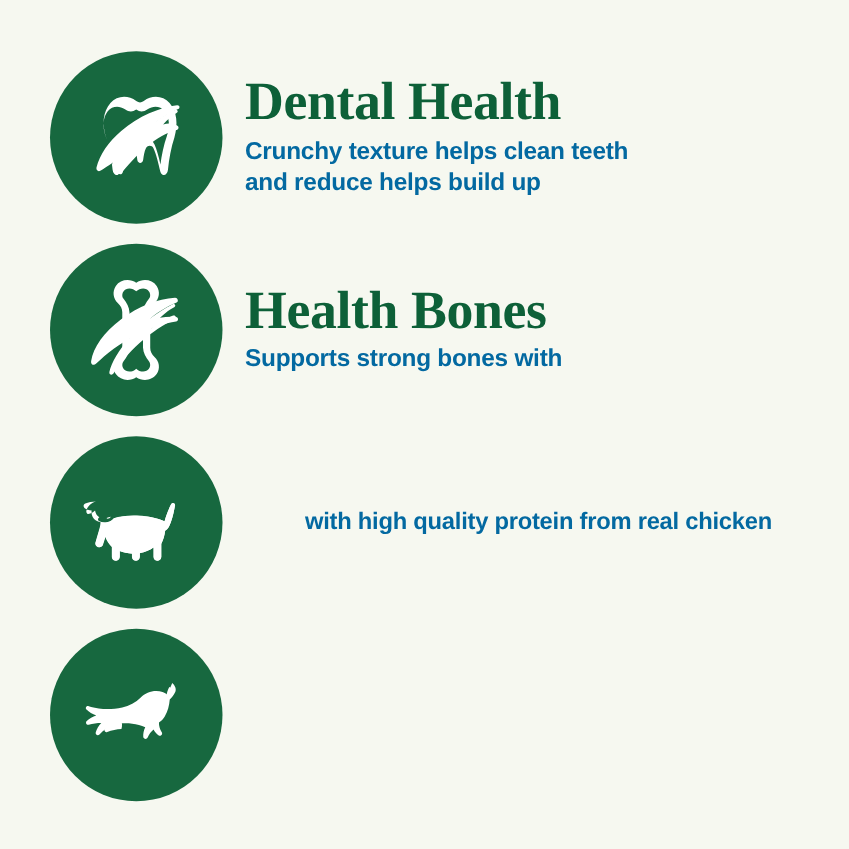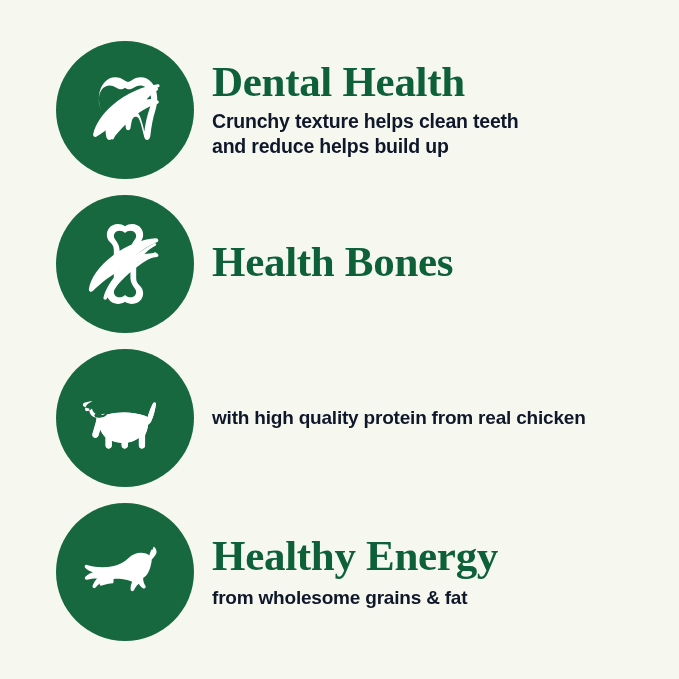--- a/index.html
+++ b/index.html
@@ -21,21 +21,20 @@
     box-sizing: border-box;
     padding: 0;
   }
   .benefit-row {
     position: absolute;
     left: 0;
     width: 661px;
     height: 154px;
     display: flex;
     align-items: center;
-    padding-left: 16px;
   }
   .benefit-row.r0 { top: 33px; }
   .benefit-row.r1 { top: 187px; }
   .benefit-row.r2 { top: 341px; }
   .benefit-row.r3 { top: 495px; }
 
   .icon-badge {
     flex: 0 0 auto;
     width: 138px;
     height: 138px;
@@ -62,34 +61,35 @@
     font-family: "Liberation Serif", serif;
     font-weight: bold;
     color: #0d6038;
     font-size: 43px;
     line-height: 1.04;
     letter-spacing: -0.3px;
     margin: 0 0 4px 0;
     white-space: nowrap;
   }
   .benefit-desc {
-    color: #0f172a;
+    color: #0369a1;
     font-size: 19.5px;
     line-height: 1.32;
     font-weight: 600;
     margin: 0;
     letter-spacing: -0.2px;
   }
   .benefit-desc span {
     display: block;
   }
   
   .benefit-row.r2 .benefit-desc,
   .benefit-row.r3 .benefit-desc {
     font-size: 19px;
+    margin-left: 48px;
   }
   .benefit-row.r2 .benefit-title,
   .benefit-row.r3 .benefit-title {
     margin-bottom: 6px;
   }
 </style>
 </head>
 <body>
 
 <div class="benefits-panel">
@@ -129,20 +129,21 @@
 
             <path d="M86 20 C70 21, 52 28, 36 40 C20 52, 10 66, 8 79 C7.5 82, 10.5 83.5, 12.5 81.5 C22 72, 35 62, 49 55 C63 48, 77 43.5, 87 42 C89.5 41.6, 89.5 38, 87 37.8 C79 37, 70 38.5, 61 41.5 C68 34.5, 78 28.5, 87.5 24.5 C89.8 23.5, 88.5 19.8, 86 20 Z"></path>
             <path d="M84 26 C70 33, 55 44, 44 57 C34 68.5, 27 80, 25 89 C24.5 91.5, 27.5 92.5, 28.8 90.5 C36 79, 47 67, 58 58 C69 49, 79 43, 86 40 C88.2 39, 86.5 35.8, 84.3 36.6 C78 39, 71 43, 64 48.5 C70 40, 77.5 32.8, 85.3 28.8 C87.3 27.8, 86 25, 84 26 Z"></path>
           </g>
         </svg>
       </span>
     </div>
     <div class="benefit-text">
       <div class="benefit-title">Health Bones</div>
       <div class="benefit-desc">
+        <span>Supports strong bones with</span>
       </div>
     </div>
   </div>
 
   <div class="benefit-row r2">
     <div class="icon-badge">
       <span>
         <svg width="92" height="92" viewBox="0 0 120 100" aria-hidden="true">
           <g fill="#ffffff">
 
@@ -169,21 +170,15 @@
 
             <path d="M96 18 C94 22, 92.5 26, 91.5 30 C88.5 27.5, 84.5 26, 80 26 C74 26, 68.5 28.5, 64.5 32.5 C59.5 37.5, 53 41, 46 42.5 C38 44.2, 30 44.5, 22.5 43.5 C19 43, 15.5 42.2, 12.5 41.2 C10.3 40.5, 8.6 43, 10.2 44.6 C12.8 47.2, 16.2 49.2, 20 50.4 C16.5 51.5, 13.2 53.4, 10.5 56 C8.8 57.6, 10.3 60.3, 12.5 59.7 C16.5 58.6, 20.8 58, 25 58 C22.5 60.6, 20.6 63.8, 19.5 67.3 C18.8 69.6, 21.6 71.2, 23.2 69.4 C27.3 64.8, 32.5 61.5, 38.3 59.8 C44 58.2, 50 58, 56 58.8 C60.5 59.4, 65 60.6, 69 62.2 C67.5 65.2, 66.8 68.5, 67 71.8 C67.2 74.2, 70.4 74.8, 71.4 72.6 C72.8 69.4, 74.8 66.7, 77.3 64.6 C78.5 67, 80.3 69, 82.5 70.4 C84.5 71.7, 86.8 69.2, 85.5 67.2 C83.6 64.3, 82.6 60.9, 82.7 57.5 C85 56, 87 54, 88.5 51.5 C91.5 46.5, 93 40.5, 93.5 34.5 C95.5 32.5, 97.5 30, 99 27 C100.4 24.2, 98.8 20.4, 96 18 Z"></path>
 
             <path d="M93 22 C91.5 25, 90.5 28.2, 90 31.4 C89.6 34, 89.6 36.6, 90 39 C91.6 35.5, 93.4 32, 95.5 29 C97 26.8, 96 23.2, 93 22 Z"></path>
 
             <path d="M45 55 C39 56.5, 33.5 59.5, 29 63.5 C27.2 65.1, 28.8 67.9, 31 67 C35.5 65.2, 40.3 64.2, 45.2 64 C46.2 61, 45.8 57.8, 45 55 Z"></path>
           </g>
         </svg>
       </span>
     </div>
-    <div class="benefit-text">
-      <div class="benefit-title">Healthy Energy</div>
-      <div class="benefit-desc">
-        <span>from wholesome grains &amp; fat</span>
-      </div>
-    </div>
   </div>
 
 </div>
 
 </body></html>

